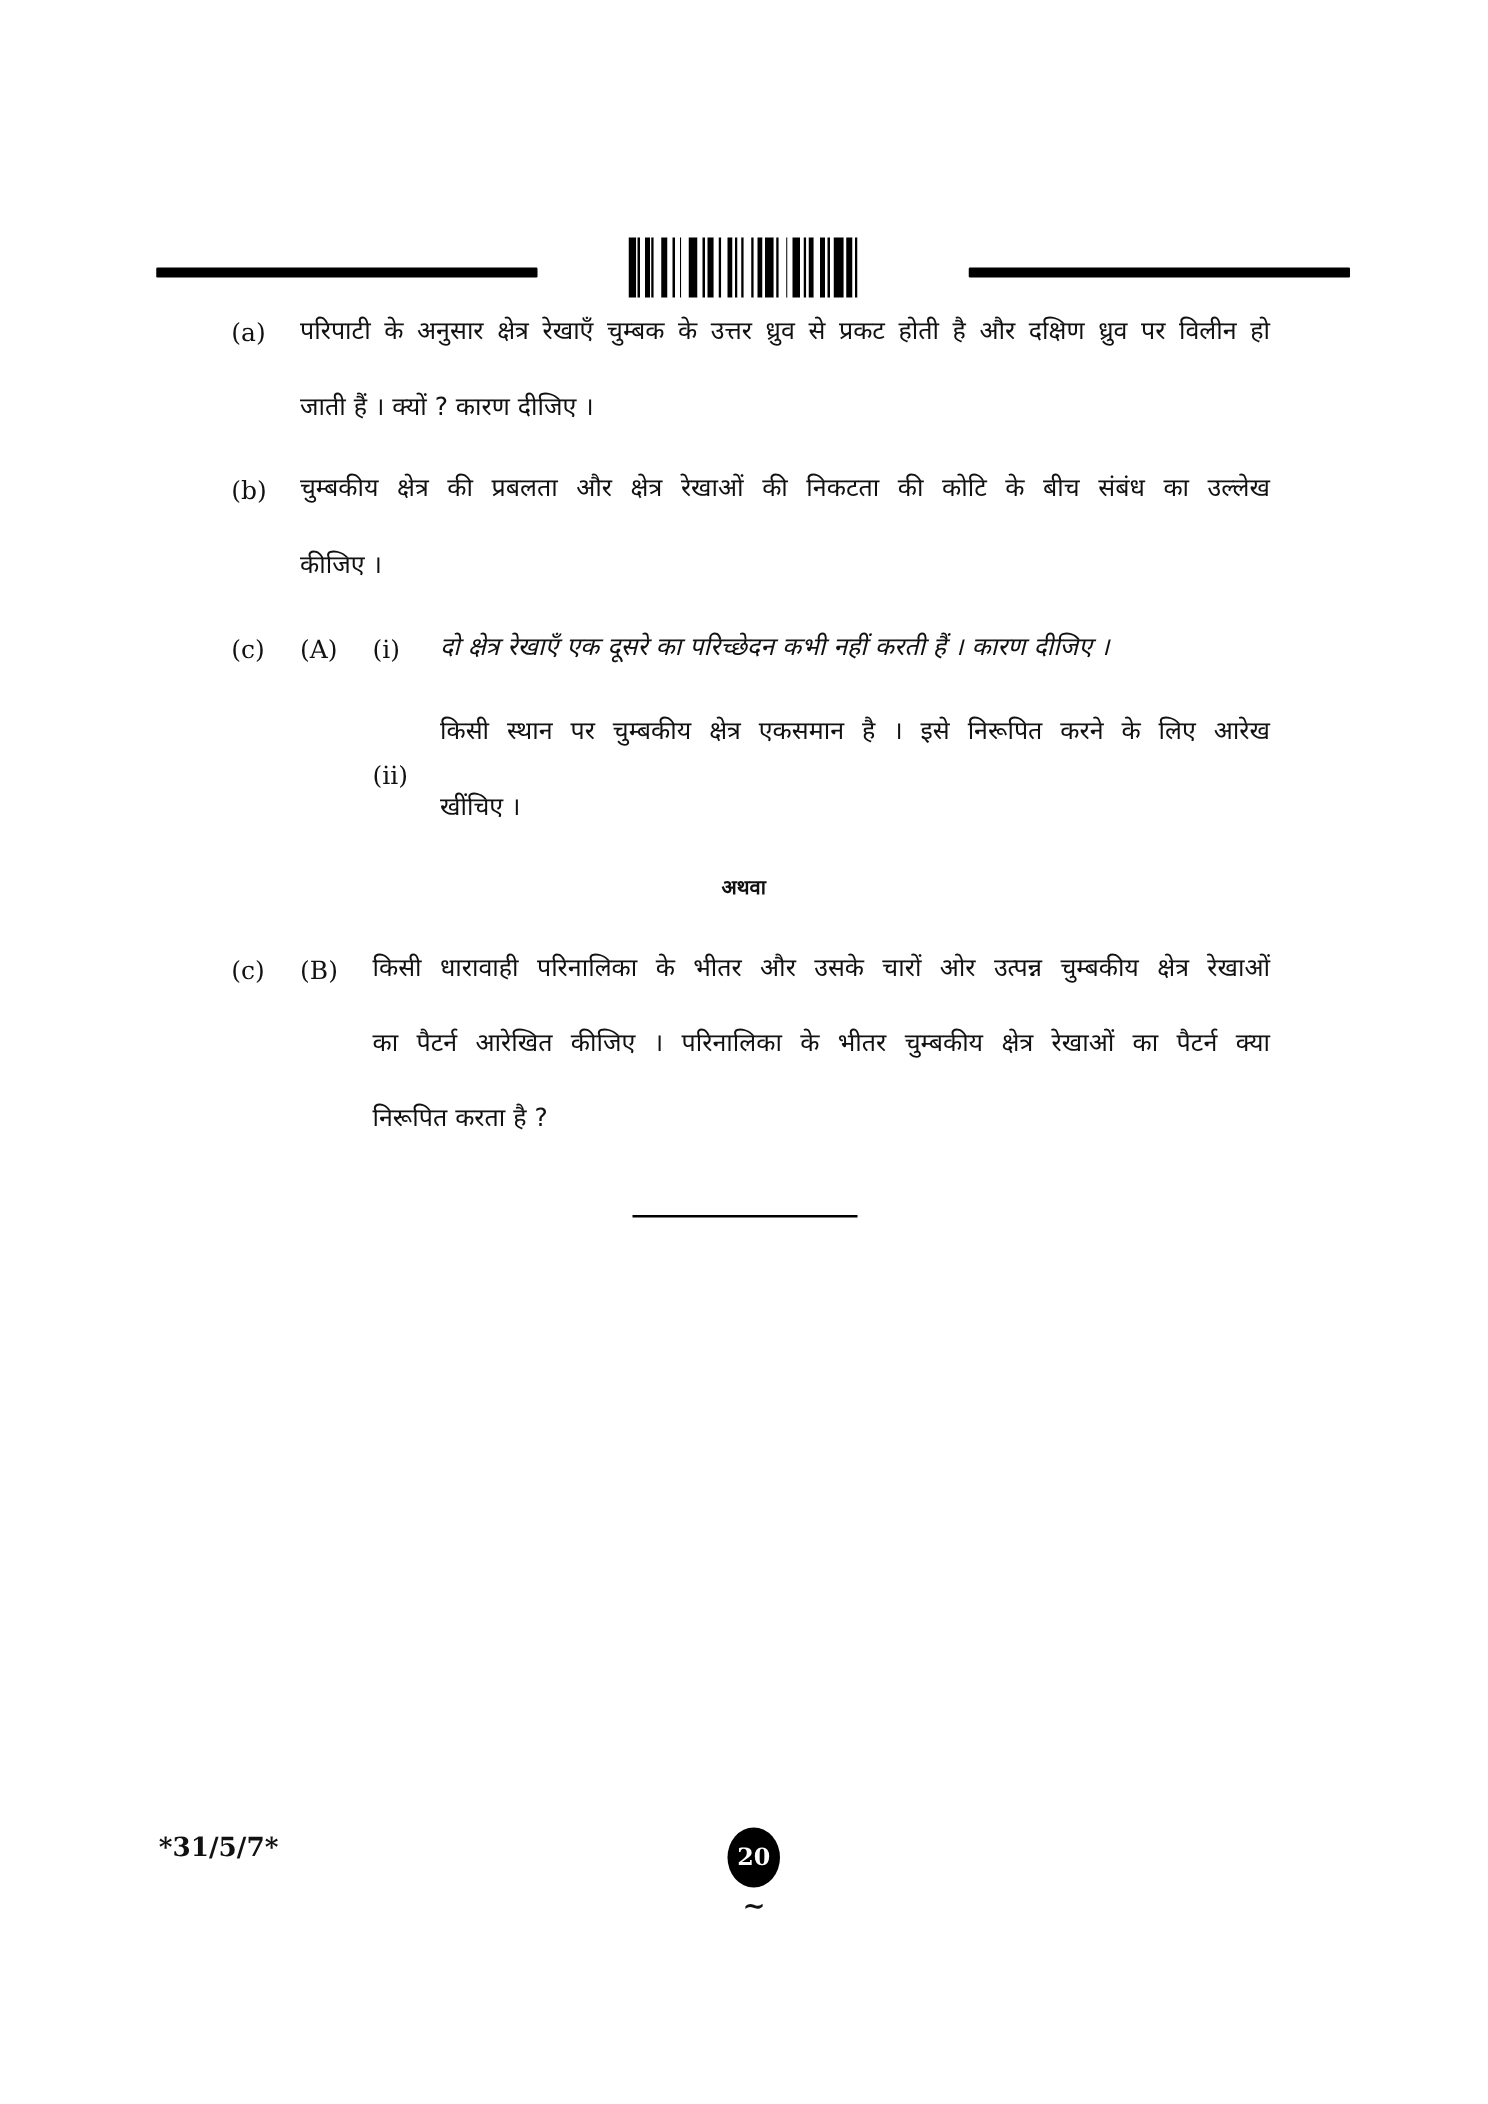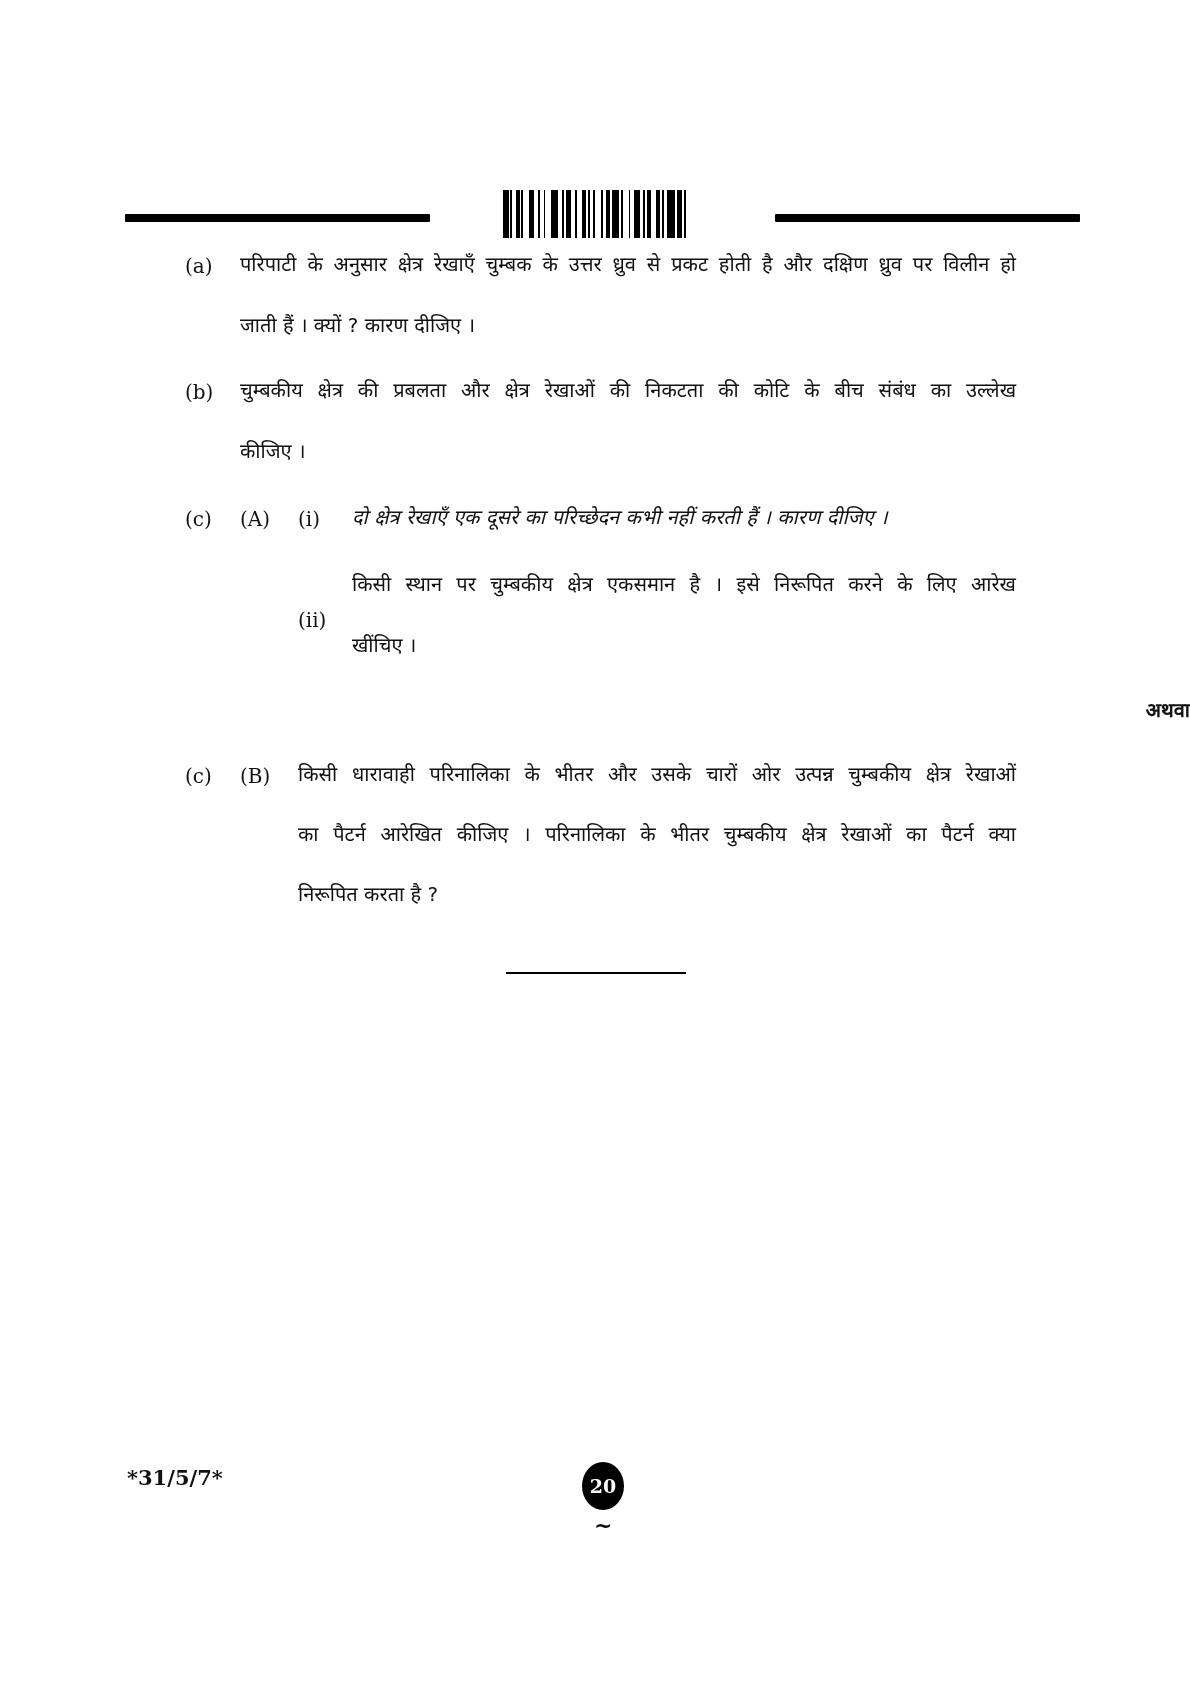--- a/index.html
+++ b/index.html
@@ -8,21 +8,21 @@
     font-family: "DejaVu Sans", sans-serif; color: #111;
     overflow: hidden;
   }
   .bar { position: absolute; background: #000; height: 8px; top: 214px; border-radius: 1px; }
   .barcode { position: absolute; left: 503px; top: 190px; width: 187px; height: 48px; display: flex; align-items: stretch; gap: 0; }
   .barcode span { display: block; height: 100%; background: #000; }
   .barcode span.w { background: #fff; }
   .label { position: absolute; font-family: "DejaVu Serif", serif; font-size: 20px; line-height: 28px; }
   .line { position: absolute; font-size: 20px; line-height: 28px; white-space: nowrap; }
   .justified { text-align: justify; text-align-last: justify; }
-  .center-heading { position: absolute; font-size: 20px; font-weight: bold; line-height: 28px; width: 1190px; text-align: right; left: 0; }
+  .center-heading { position: absolute; font-size: 16px; font-weight: bold; line-height: 28px; width: 1190px; text-align: center; left: 0; }
   .sep { position: absolute; left: 506px; top: 972px; width: 180px; height: 2px; background: #000; }
   .code { position: absolute; left: 127px; top: 1465px; font-family: "DejaVu Serif", serif; font-weight: bold; font-size: 21px; }
   .pagenum { position: absolute; left: 582px; top: 1462px; width: 42px; height: 48px; border-radius: 50%; background: #000; color: #fff; font-family: "DejaVu Serif", serif; font-weight: bold; font-size: 19px; display: flex; align-items: center; justify-content: center; }
   .tilde { position: absolute; left: 594px; top: 1512px; font-family: "DejaVu Serif", serif; font-size: 22px; font-weight: bold; }
 </style>
 </head>
 <body>
 
 <div class="bar" style="left:125px; width:305px;"></div>
 <div class="barcode" id="barcode">

